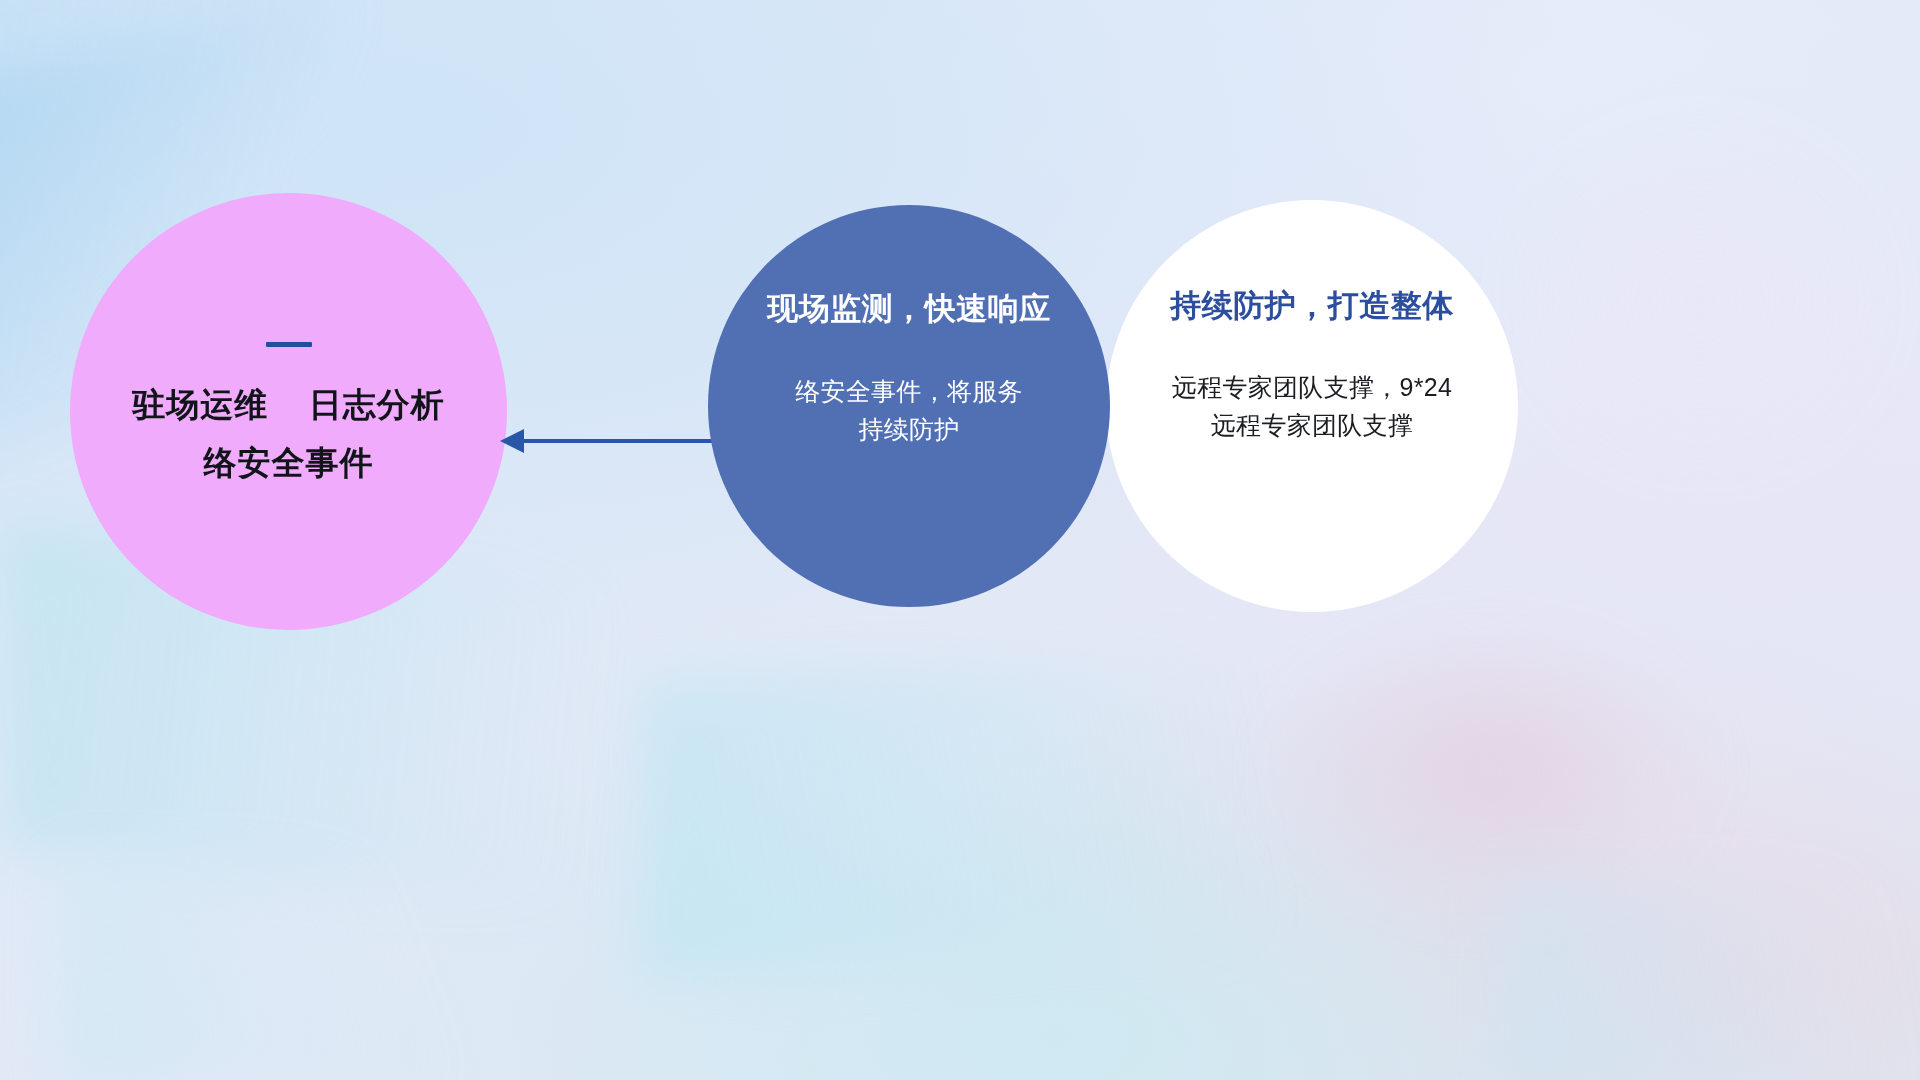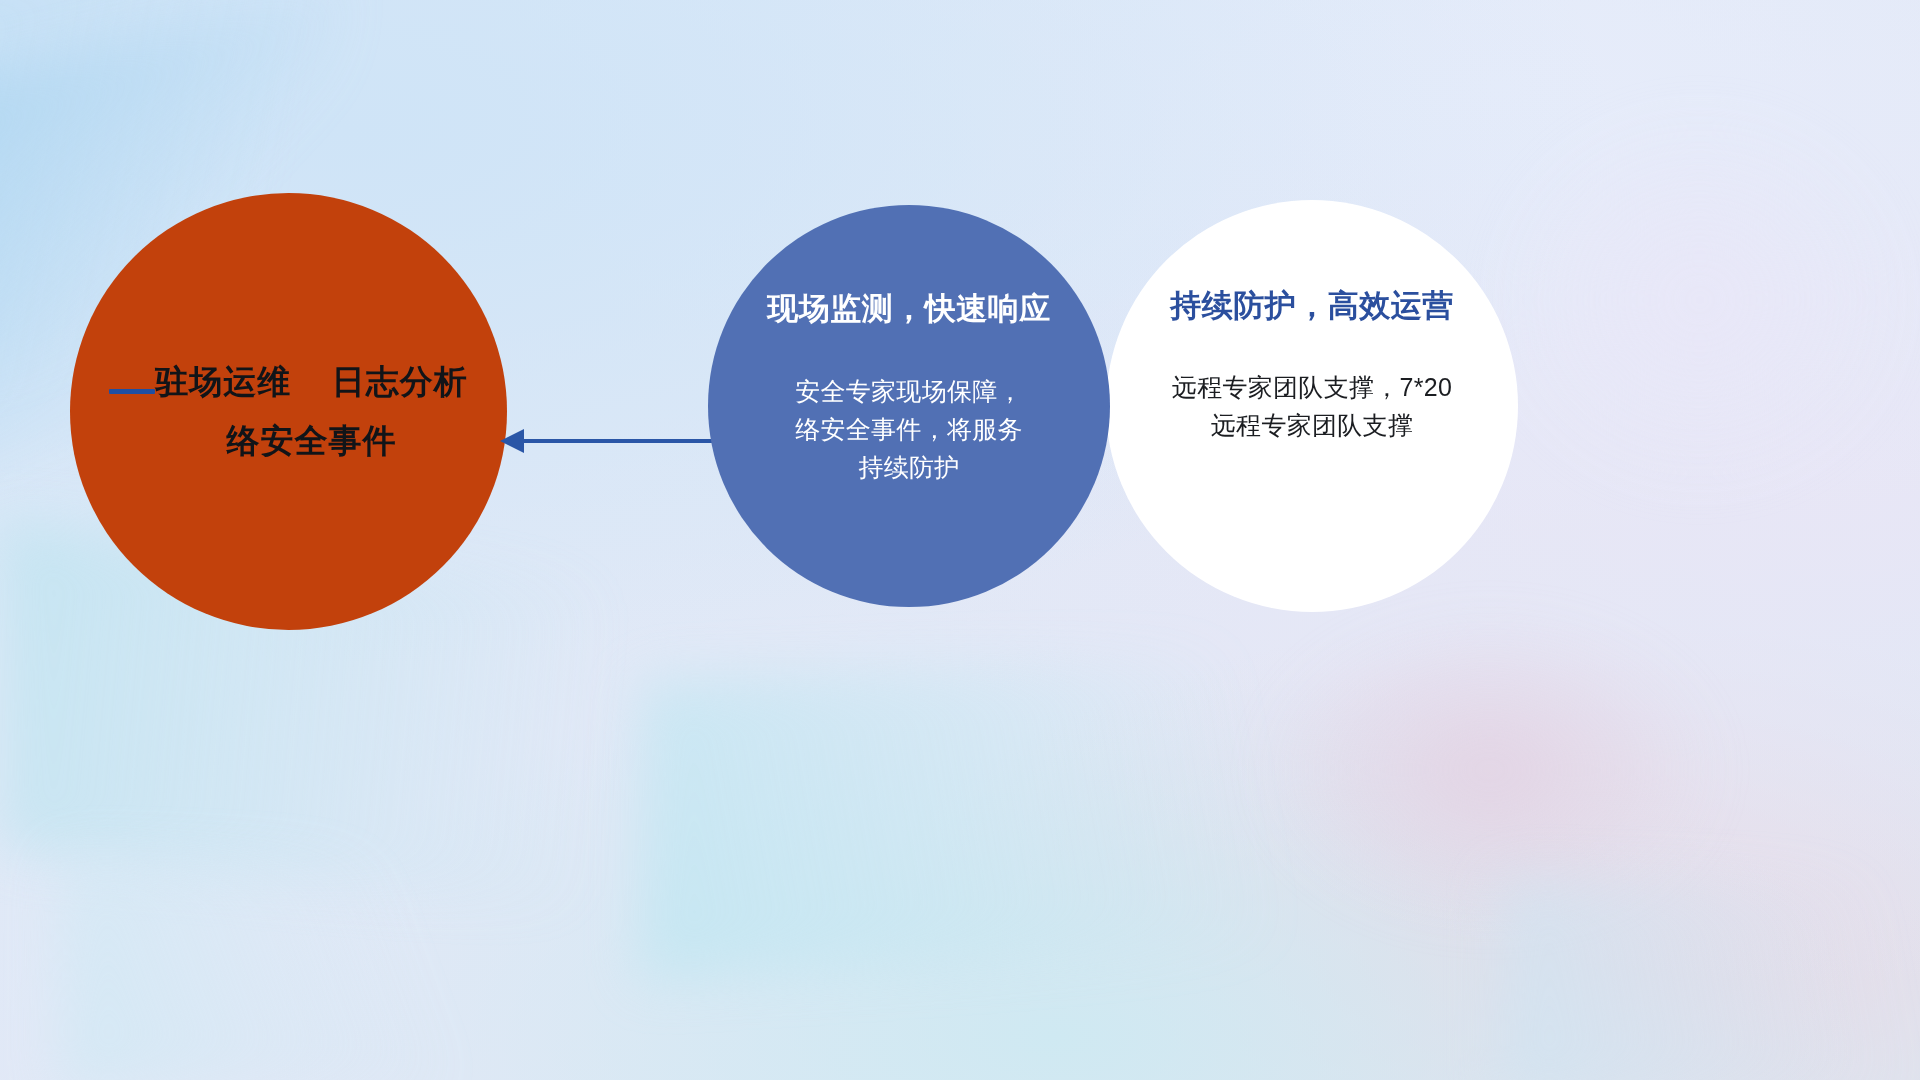--- a/index.html
+++ b/index.html
@@ -42,22 +42,22 @@
   .s7{left:1500px;top:880px;width:480px;height:220px;
       background:linear-gradient(80deg,#cfe4f2 0%,rgba(207,228,242,0) 80%);opacity:.7;}
   .s8{left:60px;top:860px;width:420px;height:230px;
       background:linear-gradient(70deg,#cde9f4 0%,rgba(205,233,244,0) 80%);opacity:.65;}
 
   
   .circle{position:absolute;border-radius:50%;box-sizing:border-box;}
 
   #circle-left{
     left:70px;top:193px;width:437px;height:437px;
-    background:#c2410c;
-    display:flex;align-items:center;justify-content:center;
+    background:#f0abfc;
+    display:flex;flex-direction:column;align-items:center;justify-content:center;
   }
   .dash{width:46px;height:5px;background:#1f4fa3;border-radius:1px;margin-bottom:40px;}
   .left-lines{display:flex;flex-direction:column;gap:22px;align-items:center;}
   .left-line{
     font-size:33px;font-weight:700;color:#111418;letter-spacing:1px;
     white-space:pre;line-height:1.1;
   }
 
   #circle-mid{
     left:708px;top:205px;width:402px;height:402px;
@@ -119,29 +119,28 @@
 
   <div class="circle" id="circle-left">
     <div class="dash"></div>
     <div class="left-lines">
       <div class="left-line">驻场运维    日志分析</div>
       <div class="left-line">络安全事件</div>
     </div>
   </div>
 
   <div class="circle" id="circle-right">
-    <div class="ctitle">持续防护，高效运营</div>
+    <div class="ctitle">持续防护，打造整体</div>
     <div class="cbody">
-      <span class="cbody-line">远程专家团队支撑，7*20</span>
+      <span class="cbody-line">远程专家团队支撑，9*24</span>
       <span class="cbody-line">远程专家团队支撑</span>
     </div>
   </div>
 
   <div class="circle" id="circle-mid">
     <div class="ctitle">现场监测，快速响应</div>
     <div class="cbody">
-      <span class="cbody-line">安全专家现场保障，</span>
       <span class="cbody-line">络安全事件，将服务</span>
       <span class="cbody-line">持续防护</span>
     </div>
   </div>
 
 </div>
 
 </body></html>

